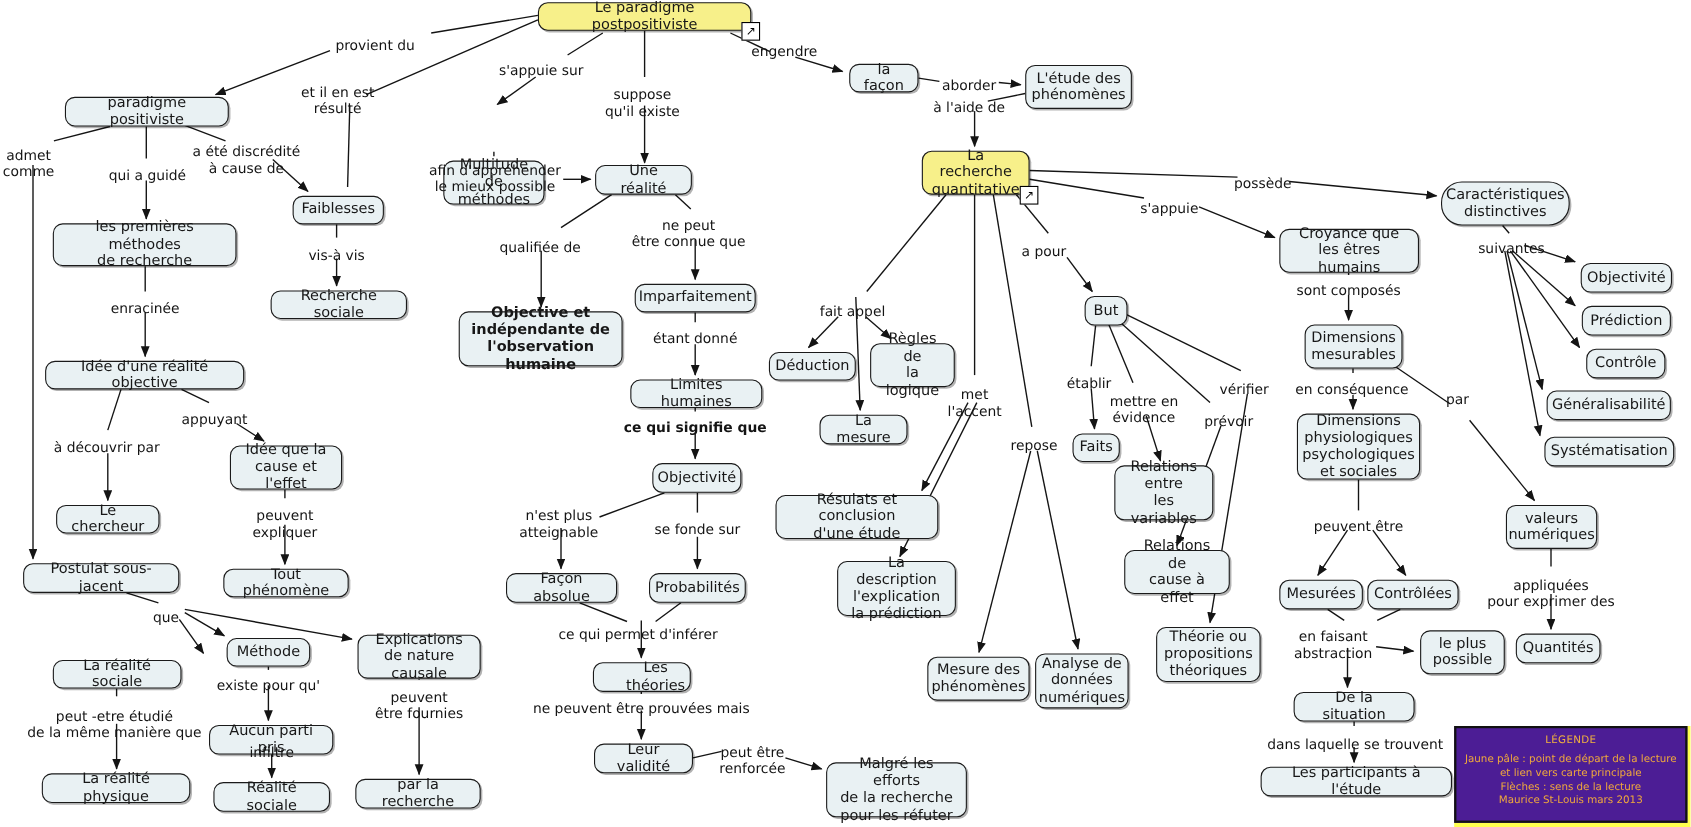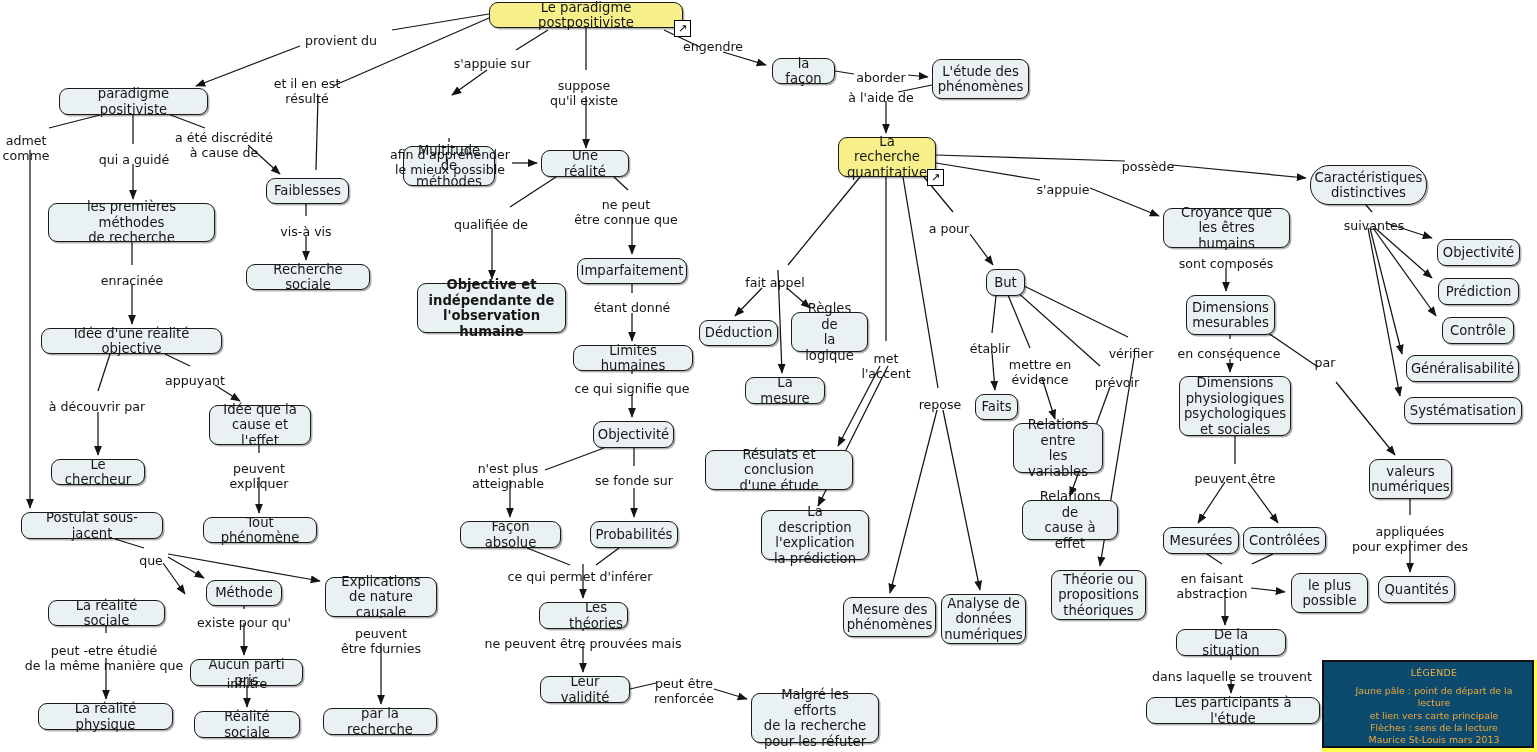--- a/index.html
+++ b/index.html
@@ -40,27 +40,27 @@
     border:1.6px solid #000;
     display:flex;align-items:center;justify-content:center;
     font-size:11px;line-height:11px;color:#000;
   }
   .legend{
     position:absolute;
     background:#ffff4d;
     padding:0 6px 6px 0;
   }
   .legend-inner{
-    background:#0c4a6e;
+    background:#4c1d95;
     border:2px solid #111;
     color:#f0a83c;
     font-size:9.4px;
     line-height:12.2px;
     text-align:center;
-    padding:5px 7px 6px 19px;
+    padding:5px 7px 6px 7px;
     box-sizing:border-box;
     width:100%;height:100%;
   }
   .legend-title{color:#f2b23e;letter-spacing:.3px;margin-bottom:6px;}
   .legend-line{display:block;}
 </style>
 </head>
 <body>
 
 <div id="map">
@@ -308,21 +308,21 @@
       <div class="lbl" style="left: 244px; top: 616px;">existe pour qu'</div>
       <div class="lbl" style="left: 247px; top: 677px;">infiltre</div>
       <div class="lbl" style="left: 381px; top: 627px;">peuvent
 être fournies</div>
       <div class="lbl" style="left: 450px; top: 148px;">afin d'appréhender
 le mieux possible</div>
       <div class="lbl" style="left: 491px; top: 218px;">qualifiée de</div>
       <div class="lbl" style="left: 626px; top: 198px;">ne peut
 être connue que</div>
       <div class="lbl" style="left: 632px; top: 301px;">étant donné</div>
-      <div class="lbl" style="left: 632px; top: 382px;">ce qui signifie que</div>
+      <div class="lbl" style="left: 632px; top: 382px; font-weight: bold;">ce qui signifie que</div>
       <div class="lbl" style="left: 508px; top: 462px;">n'est plus
 atteignable</div>
       <div class="lbl" style="left: 634px; top: 474px;">se fonde sur</div>
       <div class="lbl" style="left: 580px; top: 570px;">ce qui permet d'inférer</div>
       <div class="lbl" style="left: 583px; top: 637px;">ne peuvent être prouvées mais</div>
       <div class="lbl" style="left: 684px; top: 677px;">peut être
 renforcée</div>
       <div class="lbl" style="left: 881px; top: 71px;">aborder</div>
       <div class="lbl" style="left: 881px; top: 91px;">à l'aide de</div>
       <div class="lbl" style="left: 1148px; top: 160px;">possède</div>

